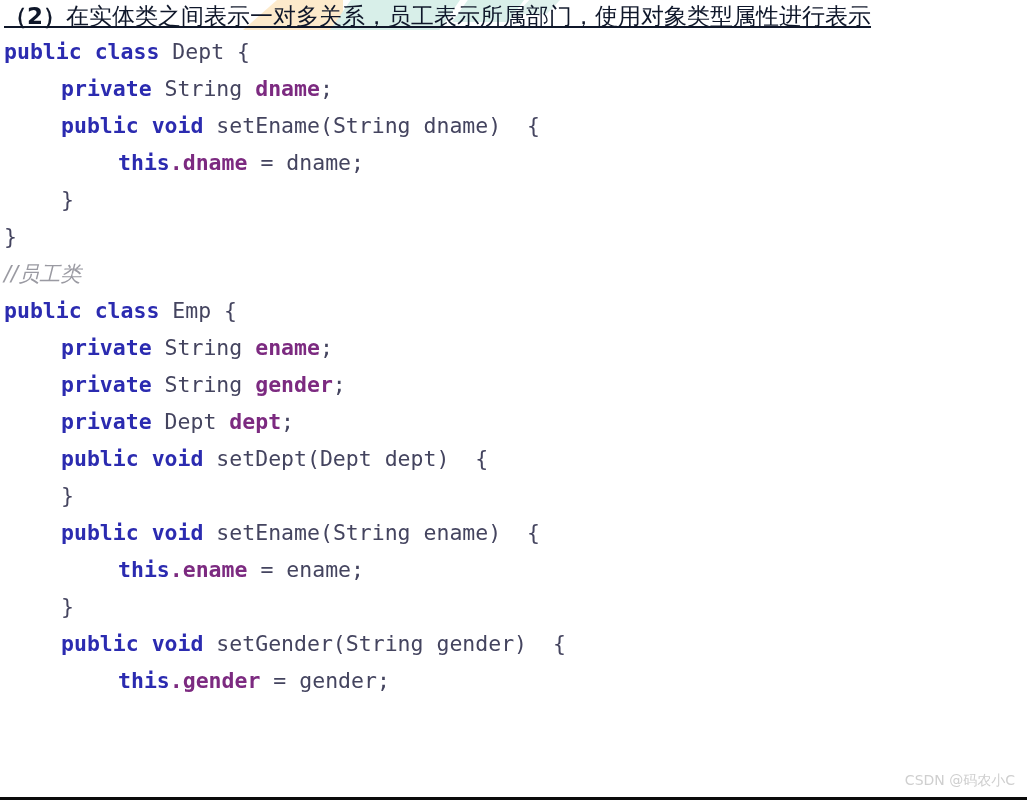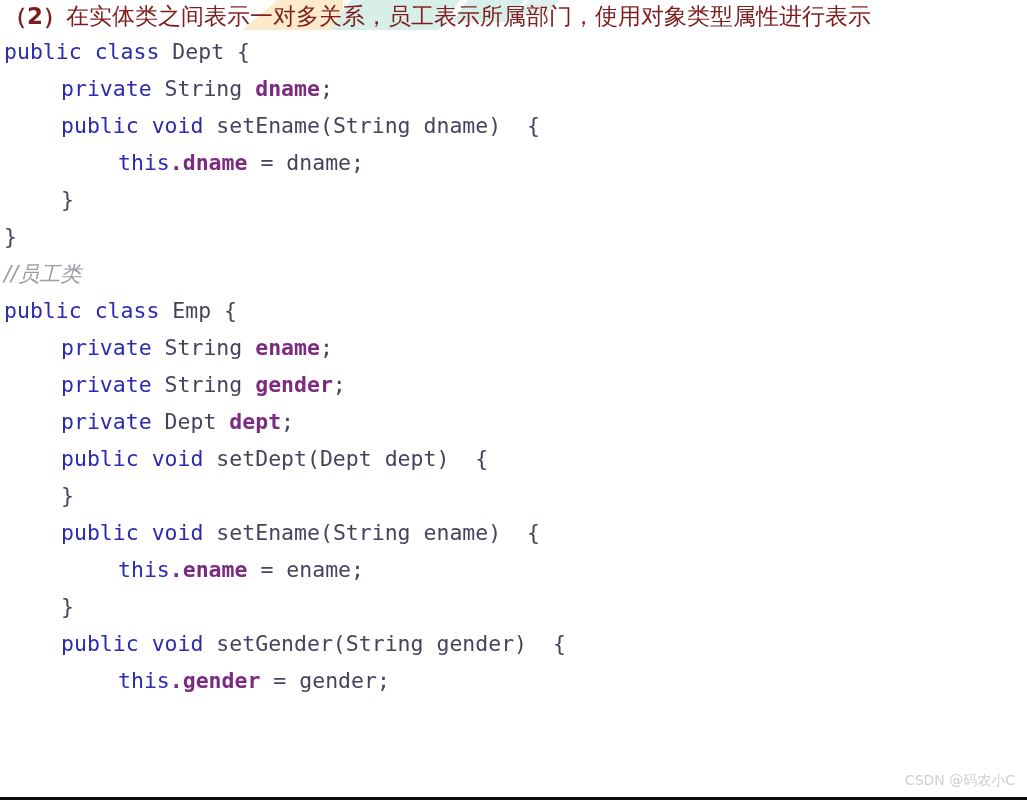--- a/index.html
+++ b/index.html
@@ -32,25 +32,26 @@
 
   
   #heading {
     position: absolute;
     left: 4px;
     top: 0px;
     width: 1020px;
     height: 32px;
     line-height: 32px;
     white-space: nowrap;
-    color: #7f1d1d;
+    color: #0f172a;
     font-family: "DejaVu Sans", "Liberation Sans", sans-serif;
     font-size: 23px;
     letter-spacing: 0px;
     z-index: 3;
+    text-decoration: underline;
   }
   #heading .num { font-weight: bold; }
 
   
   .hl {
     position: absolute;
     z-index: 1;
     pointer-events: none;
   }
   #hl-cream {
@@ -97,21 +98,21 @@
   .ln {
     height: 37px;
     line-height: 37px;
     white-space: pre;
     font-family: "DejaVu Sans Mono", "Liberation Mono", monospace;
     font-size: 21.5px;
   }
   .ind1 { padding-left: 57px; }
   .ind2 { padding-left: 114px; }
 
-  .kw   { color: #2b2bb0; font-weight: normal; }
+  .kw   { color: #2b2bb0; font-weight: bold; }
   .typ  { color: #44445f; }
   .fld  { color: #7c2a80; font-weight: bold; }
   .mth  { color: #44445f; }
   .pun  { color: #44445f; }
   .var  { color: #44445f; }
   .cmt  {
     color: #9a9aa2;
     font-style: italic;
     font-family: "DejaVu Sans", "Liberation Sans", sans-serif;
     font-size: 21px;

